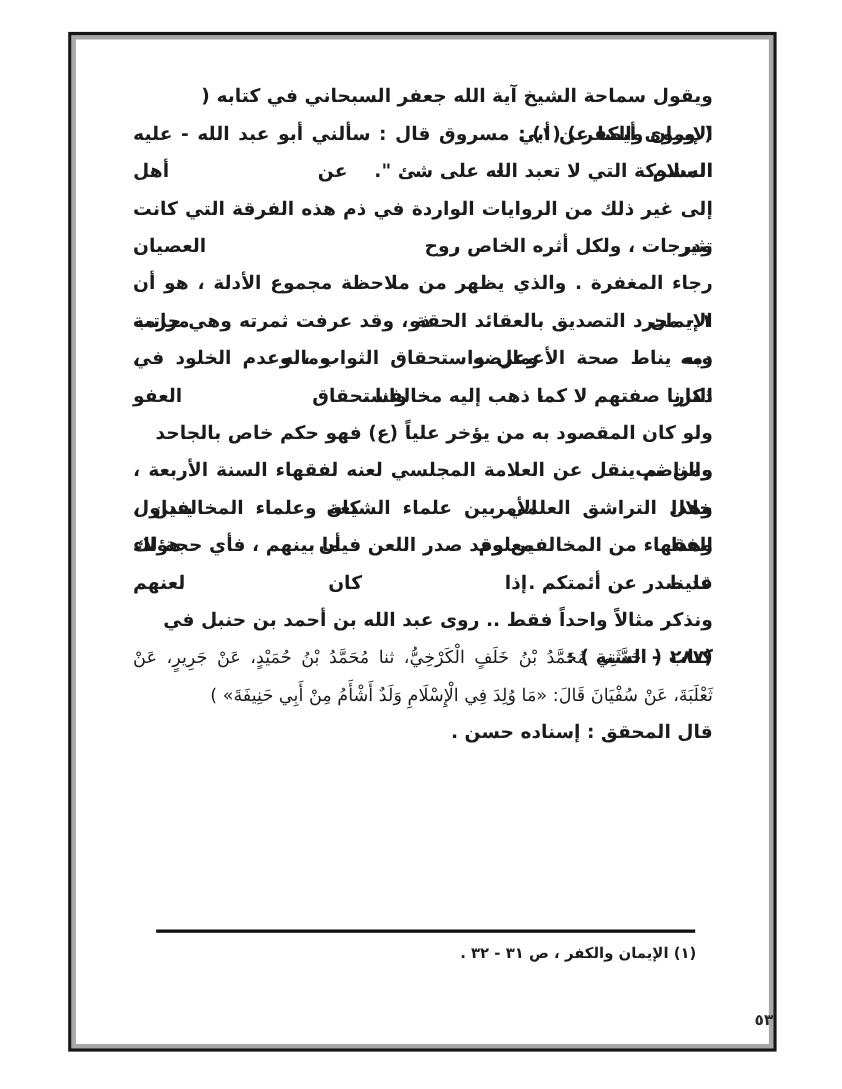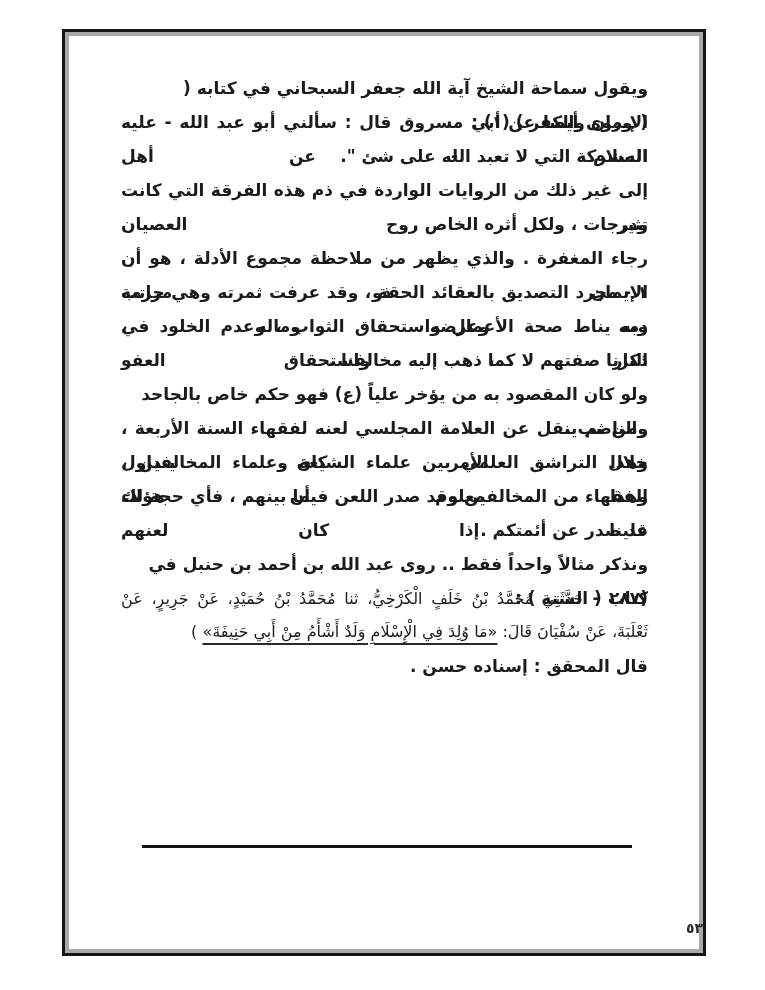--- a/index.html
+++ b/index.html
@@ -54,21 +54,20 @@
   }
   .ln.hadith {
     font-weight: 400;
     font-size: 16px;
   }
   .ln.hadith .num {
     font-weight: 700;
     font-size: 17px;
   }
   .underl {
-    text-decoration: underline;
     text-decoration-thickness: 2px;
     text-underline-offset: 6px;
     text-decoration-color: #2a2a2a;
   }
   .fnrule {
     position: absolute;
     left: 77px;
     top: 813px;
     width: 490px;
     height: 3px;
@@ -121,16 +120,17 @@
       <div class="ln end">ونذكر مثالاً واحداً فقط .. روى عبد الله بن أحمد بن حنبل في كتاب ( السنة ) :</div>
 
       <div class="ln fill hadith"><span class="num">(٢٨٧ - </span><span>حَدَّثَنِي مُحَمَّدُ بْنُ خَلَفٍ الْكَرْخِيُّ، ثنا مُحَمَّدُ بْنُ حُمَيْدٍ، عَنْ جَرِيرٍ، عَنْ</span></div>
 
       <div class="ln end hadith"><span>ثَعْلَبَةَ، عَنْ سُفْيَانَ قَالَ: </span><span class="underl">«مَا وُلِدَ فِي الْإِسْلَامِ وَلَدٌ أَشْأَمُ مِنْ أَبِي حَنِيفَةَ»</span><span> )</span></div>
 
       <div class="ln end">قال المحقق : إسناده حسن .</div>
     </div>
 
     <div class="fnrule"></div>
+    <div class="footnote">(١) الإيمان والكفر ، ص ٣١ - ٣٢ .</div>
     <div class="pagenum">٥٣</div>
 
   </div>
 </div>
 
 </body></html>

